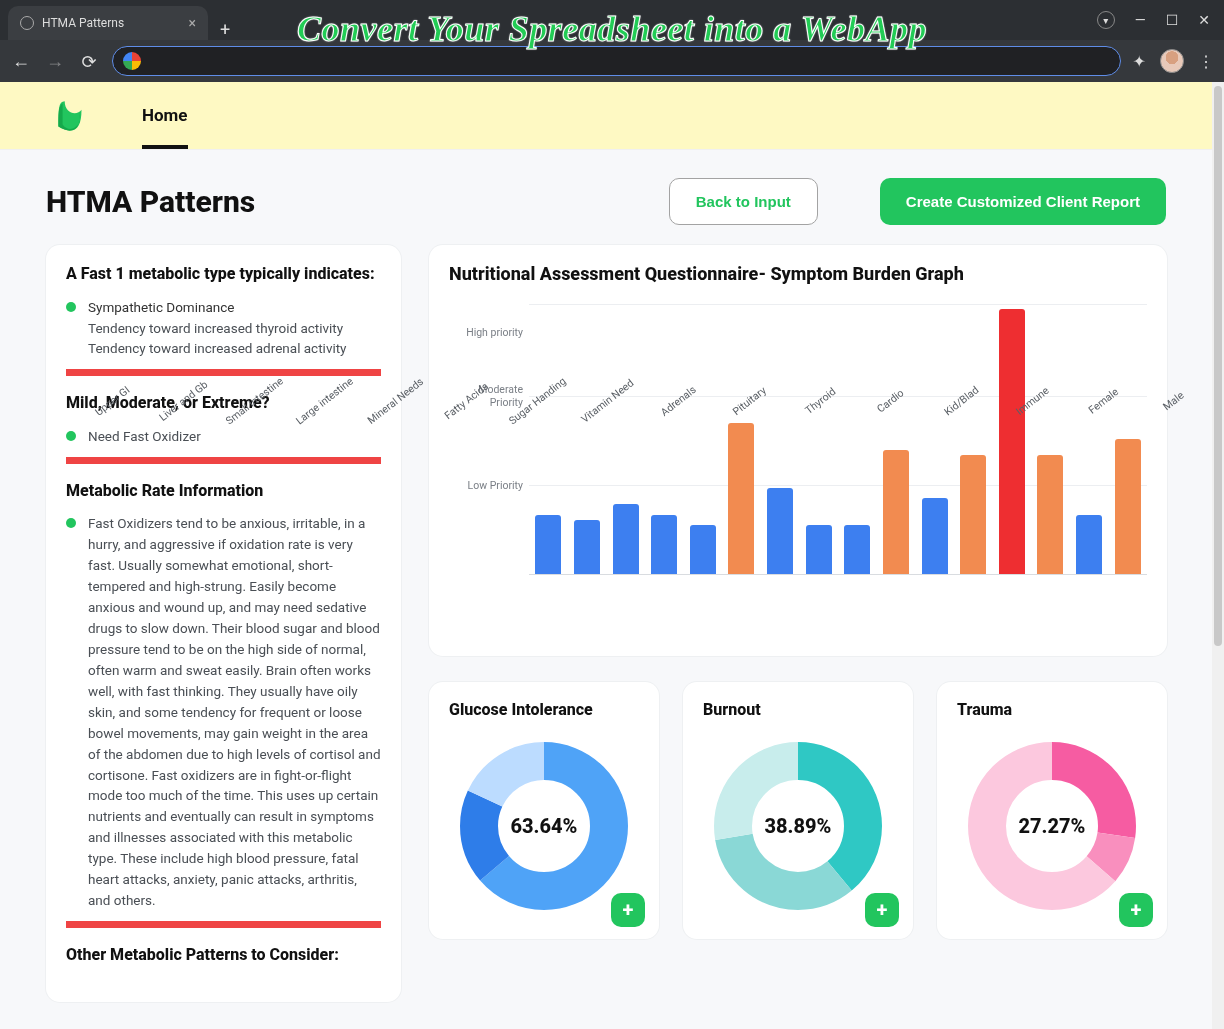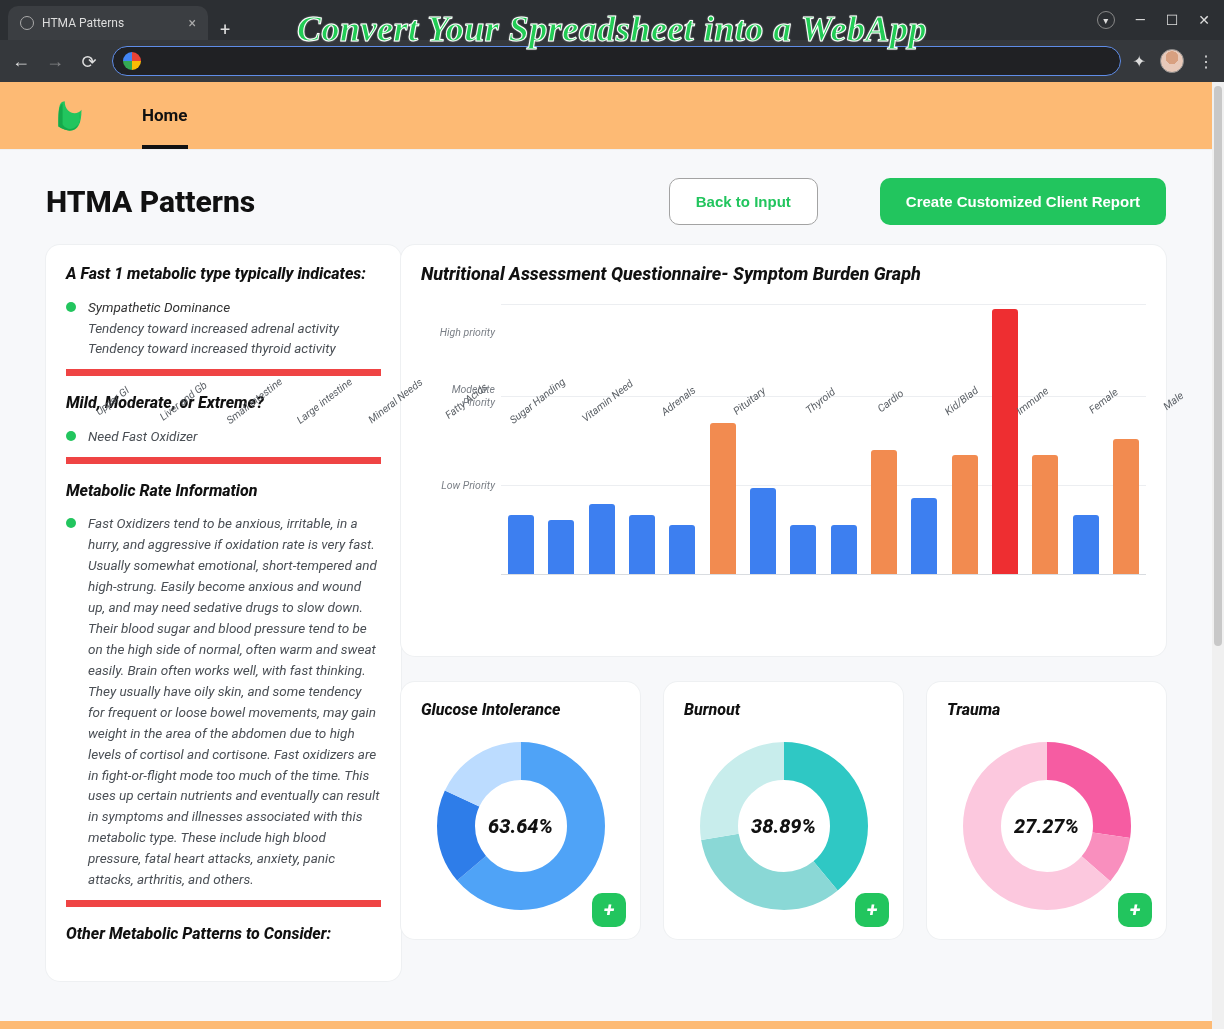--- a/index.html
+++ b/index.html
@@ -19,41 +19,41 @@
   .omnibox { flex:1; height:30px; background:#202124; border:1px solid #5f8de8; border-radius:20px; display:flex; align-items:center; padding:0 10px; }
   .omnibox .g { width:18px; height:18px; border-radius:50%; background:conic-gradient(#ea4335 0 25%, #fbbc04 0 50%, #34a853 0 75%, #4285f4 0); }
   .addr-right { display:flex; gap:14px; align-items:center; }
   .ext-ico { color:#ddd; font-size:16px; }
   .avatar { width:24px;height:24px;border-radius:50%;background:#e8c9b9;border:1px solid #888; background-image:radial-gradient(circle at 50% 35%, #d8a080 0 35%, #e8c9b9 36%);}
 
   
   .overlay-headline { position:absolute; left:0; right:0; top:8px; text-align:center; font-size:36px; font-weight:700; font-style:italic; color:#22cc55; -webkit-text-stroke:1px #fff; text-shadow:0 0 2px #fff; pointer-events:none; font-family: Georgia, 'Times New Roman', serif; letter-spacing:0.5px;}
 
   
-  .viewport { position:relative; height:947px; background:#fdba74; overflow:hidden; }
+  .viewport { position:relative; height:947px; background:#fef9c3; overflow:hidden; }
   .viewport-scroll { position:absolute; left:0; top:0; right:12px; bottom:0; overflow:hidden; }
   .fake-scrollbar { position:absolute; right:0; top:0; width:12px; height:100%; background:#f0f0f0; }
   .fake-scrollbar .thumb { position:absolute; left:2px; right:2px; top:4px; height:560px; background:#c8c8c8; border-radius:4px; }
 
   
   .app-header { height:68px; display:flex; align-items:center; padding:0 50px; gap:50px; border-bottom:1px solid #f0f0f0;}
   .logo { width:42px; height:42px; position:relative; }
   .logo svg { width:42px;height:42px;}
   .nav-link { font-weight:700; font-size:17px; color:#111; padding:23px 0 20px; border-bottom:4px solid #111; }
 
   
   .page { background:#f7f8fa; padding:28px 46px 40px; }
   .page-top { display:flex; align-items:center; justify-content:space-between; margin-bottom:20px; }
   .page-title { font-size:30px; font-weight:800; color:#111; }
   .top-actions { display:flex; gap:18px; }
   .btn { border:none; border-radius:10px; font-weight:700; font-size:15px; padding:14px 26px; cursor:pointer; }
   .btn-ghost { background:#fff; color:#22c55e; border:1px solid #a3a3a3; }
   .btn-primary { background:#22c55e; color:#fff;margin-left:44px; }
 
-  .grid { display:grid; grid-template-columns: 355px 1fr; align-items:flex-start;font-style:italic; }
+  .grid { display:grid; grid-template-columns: 355px 1fr; gap:28px; align-items:flex-start; }
 
   .card { background:#fff; border-radius:14px; padding:18px 20px 22px; box-shadow:0 0 0 1px #eef0f2; }
   .left-card h3 { font-size:16px; font-weight:800; color:#111; margin-bottom:12px; line-height:1.35; }
   .left-card .sect { padding:16px 0 2px; }
   .left-card .sect + .sect { border-top:7px solid #ef4444; }
   .bullet-row { display:flex; gap:12px; margin-bottom:8px; }
   .dot { width:10px;height:10px;border-radius:50%;background:#22c55e; margin-top:5px; flex:0 0 10px;}
   .bullet-text { font-size:13.5px; color:#4a4f55; line-height:1.55; }
   .bullet-text .first { color:#333; }
 
@@ -142,22 +142,22 @@
 
       <div class="grid">
 
         <div class="card left-card">
           <div class="sect" style="padding-top:0">
             <h3>A Fast 1 metabolic type typically indicates:</h3>
             <div class="bullet-row">
               <span class="dot"></span>
               <div class="bullet-text">
                 <div class="first">Sympathetic Dominance</div>
+                <div>Tendency toward increased thyroid activity</div>
                 <div>Tendency toward increased adrenal activity</div>
-                <div>Tendency toward increased thyroid activity</div>
               </div>
             </div>
           </div>
           <div class="sect">
             <h3>Mild, Moderate, or Extreme?</h3>
             <div class="bullet-row">
               <span class="dot"></span>
               <div class="bullet-text">Need Fast Oxidizer</div>
             </div>
           </div>

